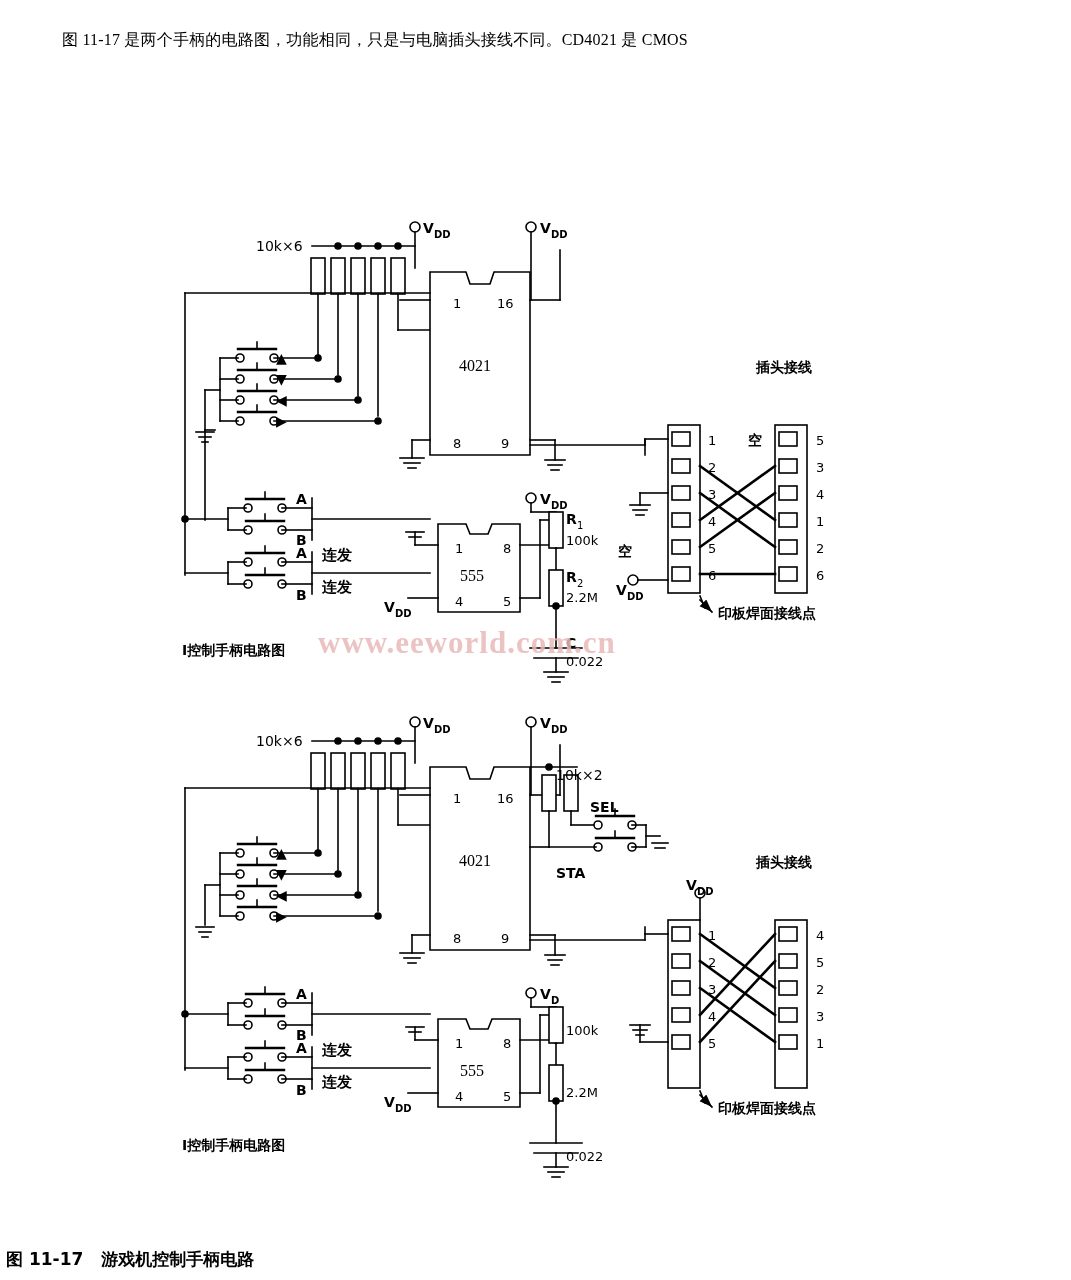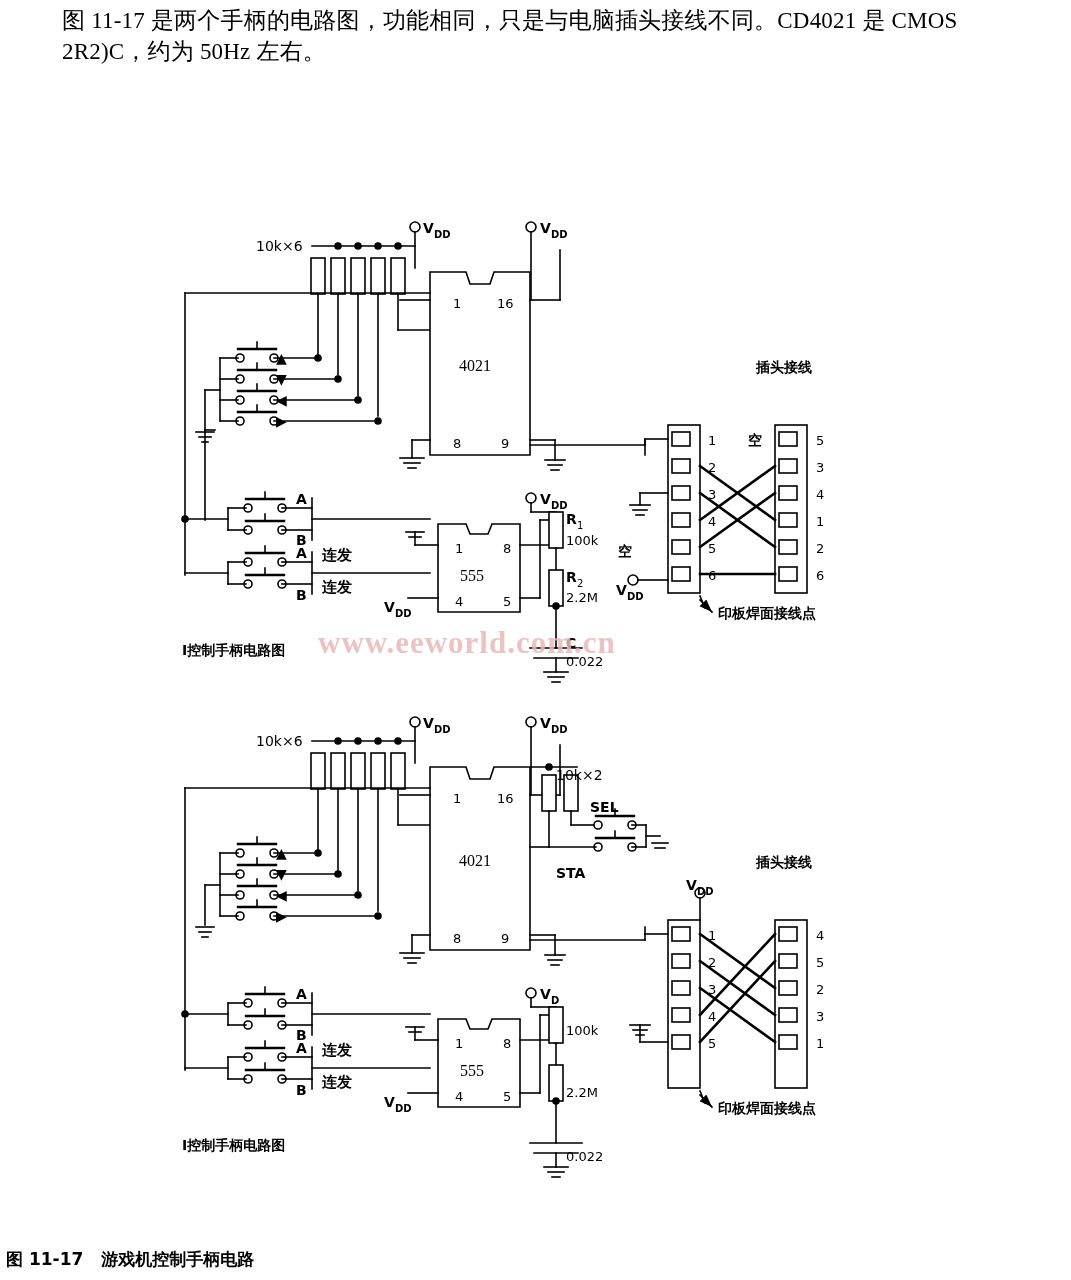--- a/index.html
+++ b/index.html
@@ -5,22 +5,22 @@
   html,body{margin:0;padding:0;}
   body{
     width:1071px;height:1280px;background:#ffffff;
     font-family:"Liberation Serif", serif;
     color:#000;position:relative;overflow:hidden;
   }
   #page{position:relative;width:1071px;height:1280px;}
 
   
   .intro{
-    position:absolute;left:62px;top:5px;width:950px;
-    font-size:23px;line-height:31px;text-align:justify;
+    position:absolute;left:62px;top:24px;width:950px;
+    font-size:16px;line-height:31px;text-align:justify;
     letter-spacing:0.2px;
   }
   .intro p{margin:0;text-indent:0;}
   .intro .ln{display:block;white-space:nowrap;}
 
   
   .schematic{position:absolute;left:0;top:0;width:1071px;height:1280px;}
   svg{display:block;}
 
   .wm{
@@ -37,21 +37,20 @@
   .cap span{margin:0 6px;}
 </style>
 </head>
 <body>
 
 <div id="page">
 
   <div class="intro">
     <p>
       <span class="ln">图 11-17 是两个手柄的电路图，功能相同，只是与电脑插头接线不同。CD4021 是 CMOS</span>
-      <span class="ln">2R2)C，约为 50Hz 左右。</span>
     </p>
   </div>
 
   <div class="schematic">
   <svg width="1071" height="1280" viewBox="0 0 1071 1280" xmlns="http://www.w3.org/2000/svg">
     <defs>
       <g id="res-v">
         <rect x="-7" y="0" width="14" height="36" fill="#fff" stroke="#000" stroke-width="1.6"></rect>
       </g>
       <g id="btn">

